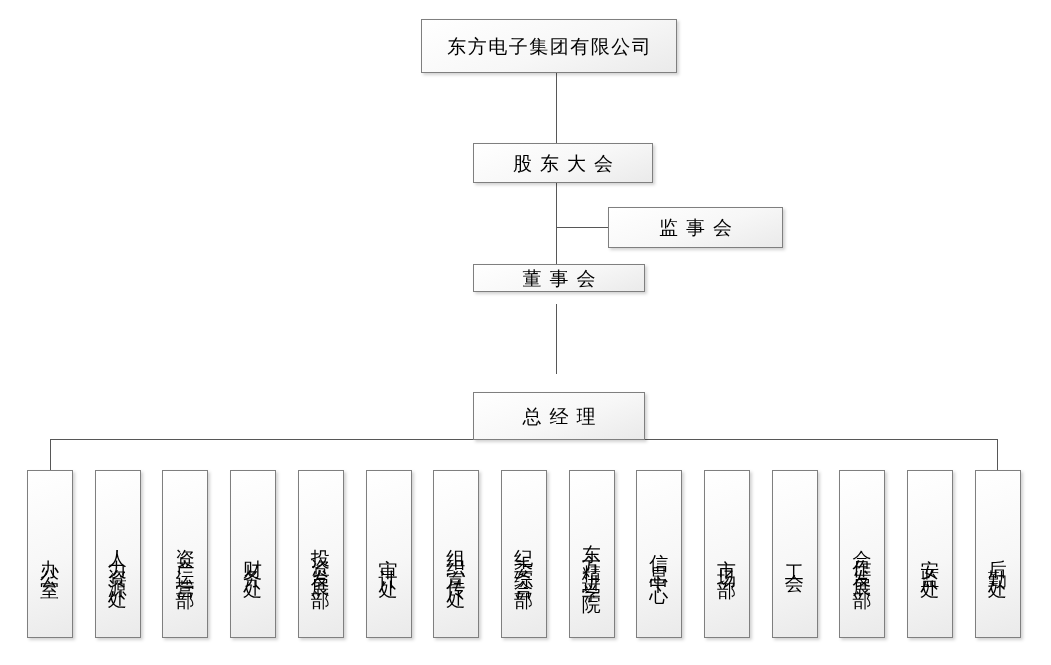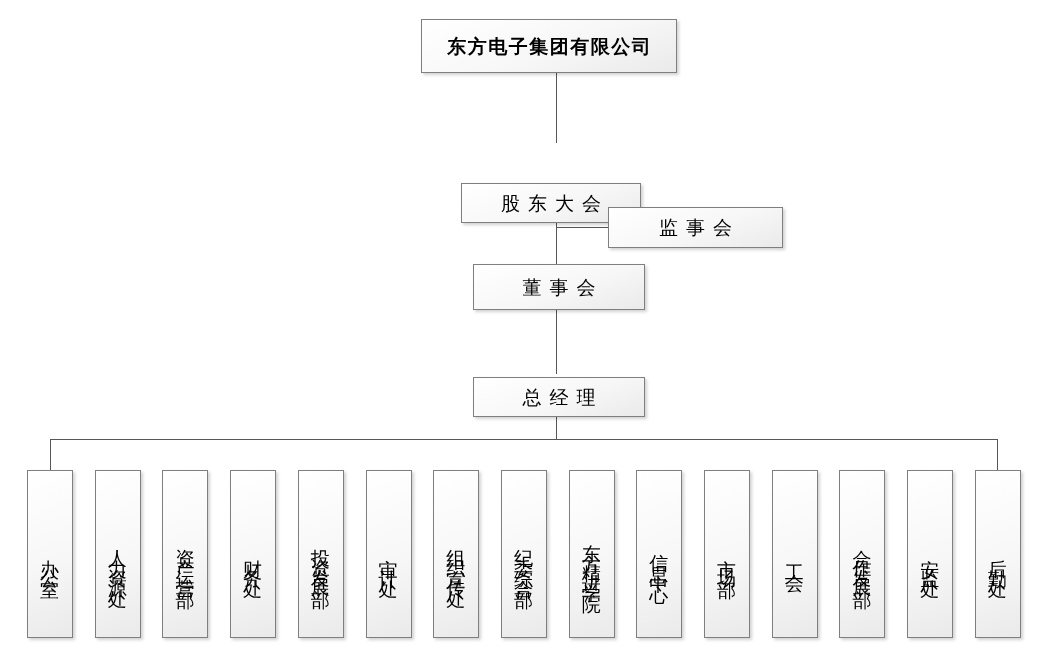--- a/index.html
+++ b/index.html
@@ -31,25 +31,25 @@
     display: flex;
     align-items: center;
     justify-content: center;
     font-size: 19px;
     line-height: 1;
     text-align: center;
   }
   .label-wide  { letter-spacing: 8px;  margin-right: -8px;  white-space: nowrap; }
   .label-tight { letter-spacing: 1.5px; margin-right: -1.5px; white-space: nowrap; }
   
-  .company       { left: 421px; top: 19px;  width: 256px; height: 54px; font-weight: bold; }
-  .shareholders  { left: 461px; top: 143px; width: 180px; height: 40px; margin-top: 40px; }
+  .company       { left: 421px; top: 19px;  width: 256px; height: 54px; }
+  .shareholders  { left: 473px; top: 143px; width: 180px; height: 40px; }
   .supervisory   { left: 608px; top: 207px; width: 175px; height: 41px; justify-content: center; }
-  .board         { left: 473px; top: 264px; width: 172px; height: 46px; }
-  .gm            { left: 473px; top: 377px; width: 172px; height: 40px; }
+  .board         { left: 473px; top: 264px; width: 172px; height: 28px; }
+  .gm            { left: 473px; top: 392px; width: 172px; height: 48px; }
   
   .dept-row {
     position: absolute;
     left: 27px;
     top: 470px;
     width: 994px;
     height: 168px;
     display: flex;
     justify-content: space-between;
   }

